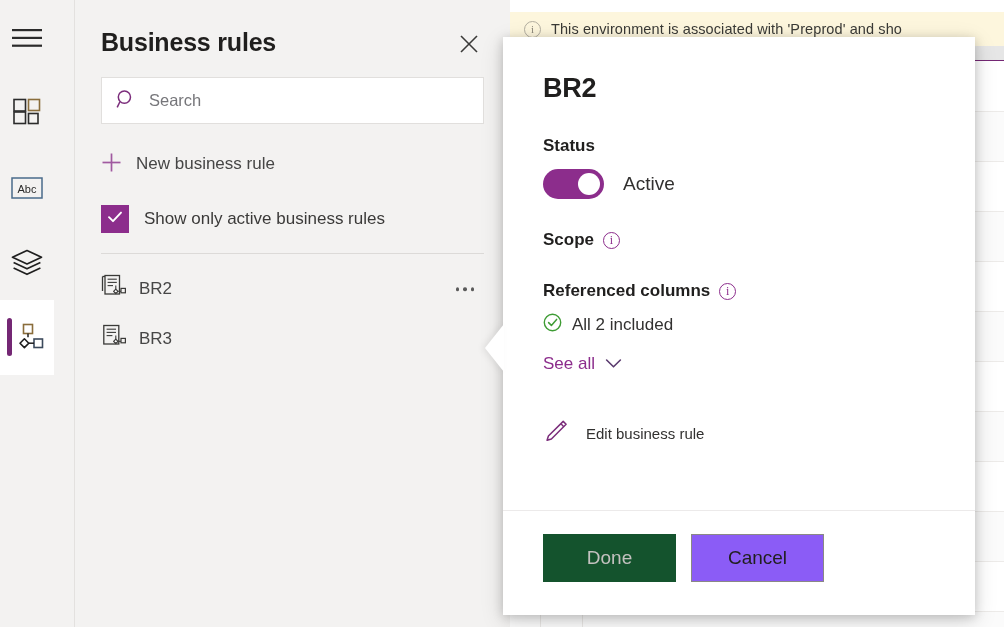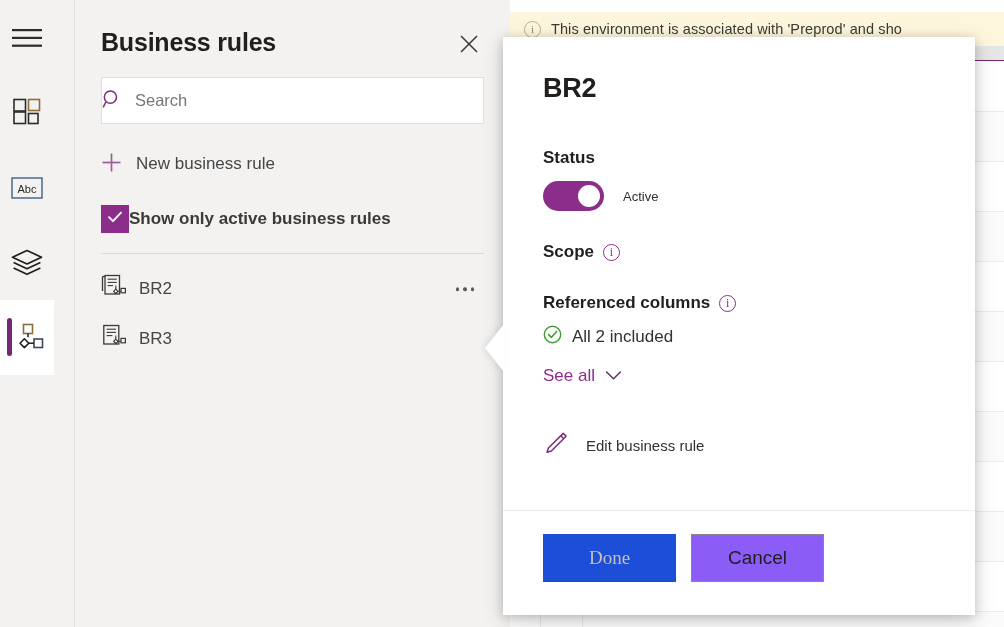--- a/index.html
+++ b/index.html
@@ -93,38 +93,38 @@
   }
   .close-btn {
     width: 30px; height: 30px; margin-top: 3px;
     display: flex; align-items: center; justify-content: center;
     cursor: pointer; background: none; border: none;
   }
   .search-wrap { padding: 16px 26px 0 26px; }
   .search-box {
     display: flex; align-items: center; gap: 13px;
     height: 47px; background: #ffffff; border: 1px solid #e1dfdd;
-    padding: 0 0;
+    padding: 0 14px;
   }
   .search-box input {
     border: none; outline: none; flex: 1;
     font-family: "Liberation Sans", sans-serif;
     font-size: 16.5px; color: #323130; background: transparent;
   }
   .search-box input::placeholder { color: #76767a; }
 
   .new-rule {
     display: flex; align-items: center; gap: 14px;
     padding: 0 26px; height: 34px; margin-top: 23px; cursor: pointer;
   }
   .new-rule .label { font-size: 17px; color: #464646; }
 
   .check-row {
-    display: flex; align-items: center; 
-    padding: 0 26px; height: 34px; margin-top: 21px; cursor: pointer; font-weight: bold;
+    display: flex; align-items: center; gap: 15px;
+    padding: 0 26px; height: 34px; margin-top: 21px; cursor: pointer;
   }
   .checkbox {
     width: 28px; height: 28px; background: #8c2d8c;
     display: flex; align-items: center; justify-content: center;
     flex: 0 0 28px;
   }
   .check-row .label { font-size: 17px; color: #3b3a39; }
 
   .divider {
     margin: 17px 26px 0 26px; height: 1px; background: #dcdad8;
@@ -164,31 +164,31 @@
     z-index: 11;
   }
   .callout-body { flex: 1; padding: 36px 40px 0 40px; overflow: hidden; }
   .callout-title {
     font-size: 27px; font-weight: 700; color: #201f1e; letter-spacing: -.3px;
   }
   .section-label {
     font-size: 17px; font-weight: 700; color: #201f1e;
     display: flex; align-items: center; gap: 9px;
   }
-  .sec-status { margin-top: 44px; }
+  .sec-status { margin-top: 32px; }
   .toggle-row { display: flex; align-items: center; gap: 19px; margin-top: 13px; }
   .toggle {
     width: 61px; height: 30px; border-radius: 15px; background: #8c2d8c;
     position: relative; cursor: pointer; flex: 0 0 61px;
   }
   .toggle .knob {
     position: absolute; right: 4px; top: 4px;
     width: 22px; height: 22px; border-radius: 50%; background: #ffffff;
   }
-  .toggle-label { font-size: 13px; color: #323130; }
+  .toggle-label { font-size: 19px; color: #323130; }
 
   .sec-scope { margin-top: 31px; }
   .scope-value { font-size: 17px; color: #323130; margin-top: 12px; }
 
   .sec-refcols { margin-top: 31px; }
   .refcols-status {
     display: flex; align-items: center; gap: 10px; margin-top: 12px;
   }
   .refcols-status .label { font-size: 17px; color: #323130; }
   .see-all {
@@ -209,21 +209,21 @@
     height: 105px;
     display: flex; align-items: flex-start; gap: 15px;
   }
   .btn {
     height: 48px; min-width: 133px; padding: 0 18px;
     font-family: "Liberation Sans", sans-serif;
     font-size: 19px; cursor: pointer;
     display: flex; align-items: center; justify-content: center;
   }
   .btn-done {
-    background: #1d4ed8; border: none; color: #c3c1bf; cursor: default; font-family: Liberation Serif, serif;
+    background: #14532d; border: none; color: #c3c1bf; cursor: default;
   }
   .btn-cancel {
     background: #8b5cf6; border: 1px solid #8a8886; color: #201f1e;
   }
 
   .info-icon {
     width: 17px; height: 17px; border-radius: 50%;
     border: 1.3px solid #8c2d8c; color: #8c2d8c;
     font-size: 12px; line-height: 14px; text-align: center;
     font-family: "Liberation Serif", serif; font-weight: 400;

